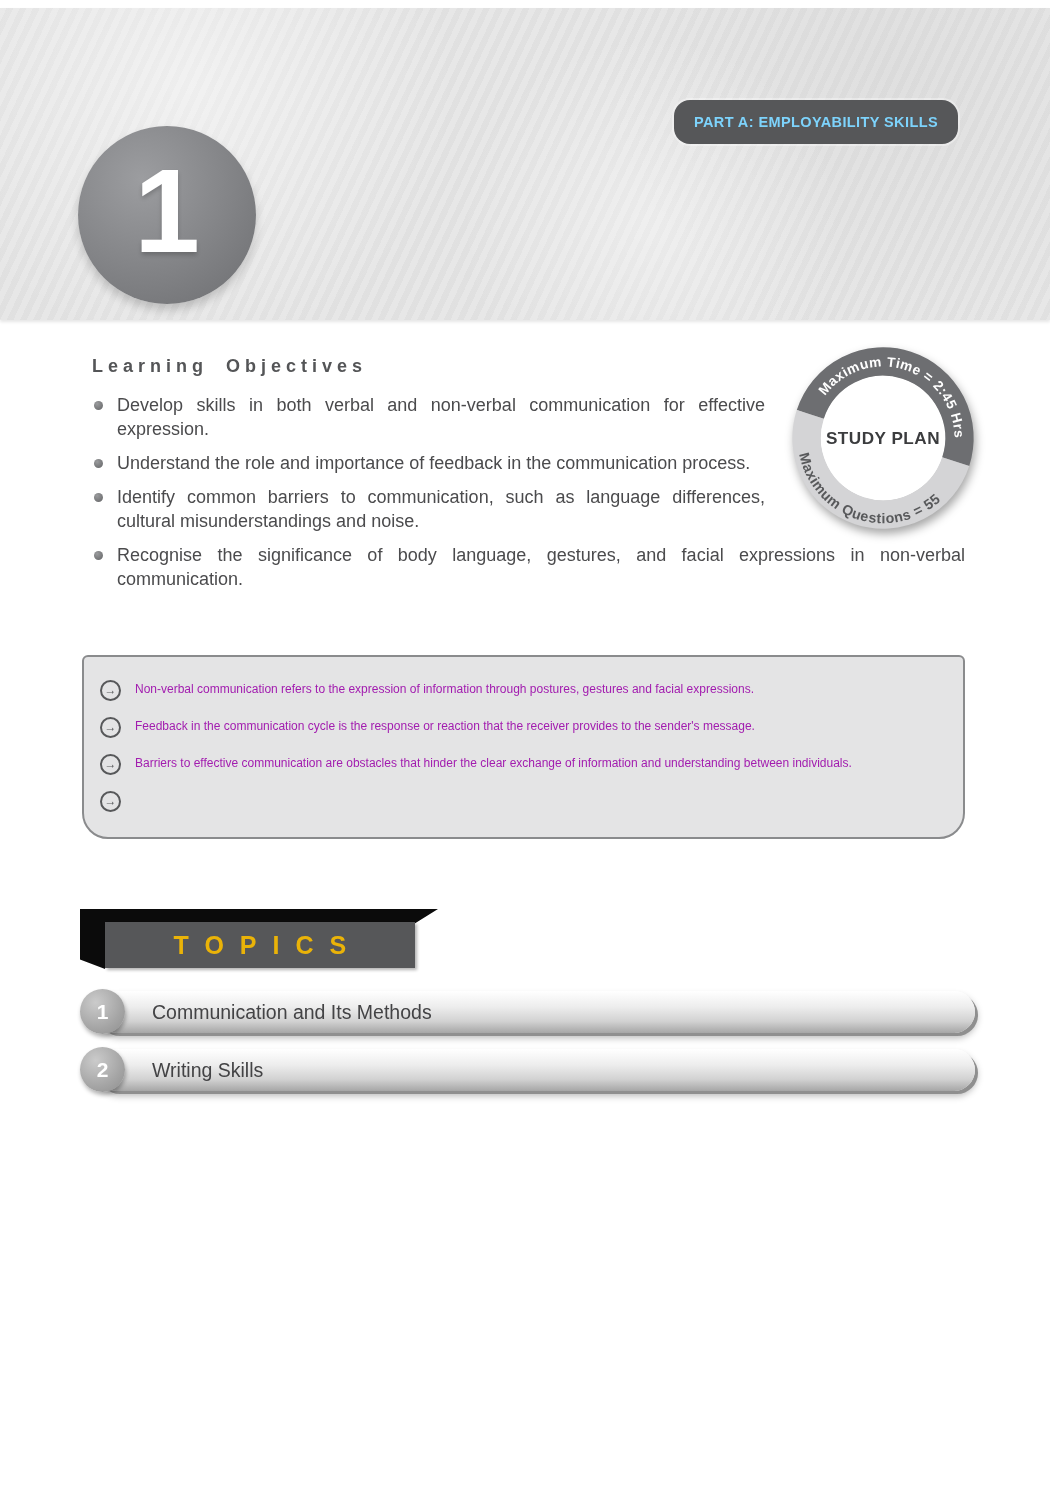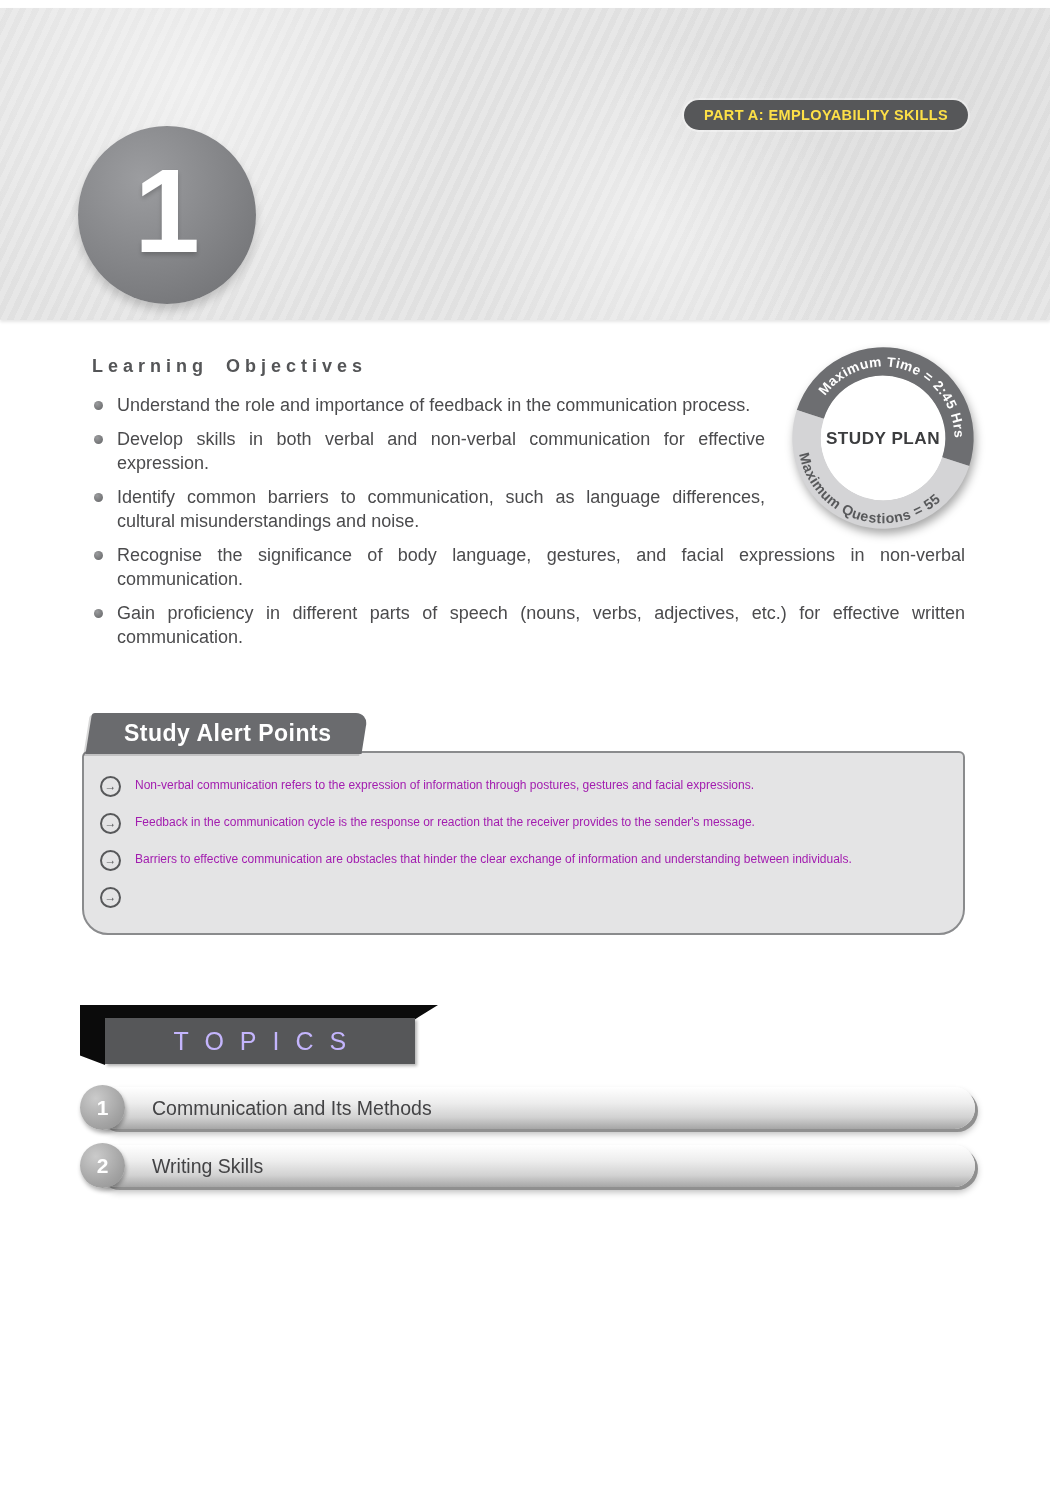--- a/index.html
+++ b/index.html
@@ -17,24 +17,24 @@
     position:absolute;top:8px;left:0;width:1050px;height:312px;
     background-color:#e4e4e4;
     background-image:
       radial-gradient(circle at 18% 25%, rgba(255,255,255,.45), rgba(255,255,255,0) 30%),
       radial-gradient(circle at 62% 70%, rgba(255,255,255,.35), rgba(255,255,255,0) 28%),
       radial-gradient(circle at 85% 20%, rgba(200,200,200,.25), rgba(200,200,200,0) 30%),
       repeating-linear-gradient(115deg, rgba(255,255,255,.12) 0 6px, rgba(0,0,0,.015) 6px 12px);
     box-shadow:0 2px 3px rgba(0,0,0,.10);
   }
   .part-badge{
-    position:absolute;top:92px;right:82px;
-    background:#565759;color:#fde047;
+    position:absolute;top:92px;right:92px;
+    background:#565759;color:#7dd3fc;
     font-weight:bold;font-size:14.5px;letter-spacing:.4px;
-    padding:7px 20px;border-radius:16px;
+    padding:14px 20px;border-radius:16px;
     box-shadow:0 0 0 2px rgba(255,255,255,.35);
   }
   .chapter-circle{
     position:absolute;top:118px;left:78px;
     width:178px;height:178px;border-radius:50%;
     background:radial-gradient(circle at 36% 30%, #9c9da0, #828386 55%, #717275 90%);
     box-shadow:0 6px 10px rgba(0,0,0,.18);
     display:flex;align-items:center;justify-content:center;
   }
   .chapter-circle span{
@@ -108,21 +108,21 @@
     position:absolute;inset:0;background:#0b0b0b;
     clip-path:polygon(0 0,100% 0,93.5% 24%,7% 24%,7% 100%,0 84%);
   }
   .topics-face{
     position:absolute;left:7%;right:6.5%;top:22%;bottom:2%;
     background:#565759;
     display:flex;align-items:center;justify-content:center;
     box-shadow:2px 2px 3px rgba(0,0,0,.3);
   }
   .topics-face span{
-    color:#c4b5fd;font-weight:normal;font-size:25px;
+    color:#eab308;font-weight:bold;font-size:25px;
     letter-spacing:16px;margin-right:-16px;
   }
   .topic-row{position:relative;height:42px;margin:0 0 16px 0;}
   .topic-bar{
     position:absolute;left:16px;right:0;top:0;bottom:0;
     border-radius:21px;
     background:linear-gradient(180deg,#ffffff 0%,#ededed 38%,#d2d2d2 72%,#a6a6a6 100%);
     box-shadow:3px 3px 0 #8f8f8f, 2px 5px 7px rgba(0,0,0,.28);
   }
   .topic-label{
@@ -171,32 +171,28 @@
             <text text-anchor="middle" font-size="14.5" font-weight="bold" fill="#58595b" letter-spacing="0.5" font-family="Liberation Sans, DejaVu Sans, sans-serif">
               <textPath href="#arc-bottom" startOffset="50%">Maximum Questions = 55</textPath>
             </text>
           </g>
           <text x="100" y="106" text-anchor="middle" font-size="17.5" font-weight="bold" fill="#3b3c3e" letter-spacing="0.5" font-family="Liberation Sans, DejaVu Sans, sans-serif">STUDY PLAN</text>
         </svg>
       </div>
 
       <h2>Learning Objectives</h2>
       <ul>
+        <li>Develop skills in both verbal and non-verbal communication for effective expression.</li>
         <li>Understand the role and importance of feedback in the communication process.</li>
-        <li>Develop skills in both verbal and non-verbal communication for effective expression.</li>
         <li>Identify common barriers to communication, such as language differences, cultural misunderstandings and noise.</li>
         <li>Recognise the significance of body language, gestures, and facial expressions in non-verbal communication.</li>
-        <li>Gain proficiency in different parts of speech (nouns, verbs, adjectives, etc.) for effective written communication.</li>
       </ul>
     </section>
 
     <section class="study-alert">
-      <div class="alert-tab">
-        <span>Study Alert Points</span>
-      </div>
       <div class="alert-box">
         <div class="alert-item">
           <span class="alert-bullet">→</span>
           <span class="alert-text">Non-verbal communication refers to the expression of information through postures, gestures and facial expressions.</span>
         </div>
         <div class="alert-item">
           <span class="alert-bullet">→</span>
           <span class="alert-text">Feedback in the communication cycle is the response or reaction that the receiver provides to the sender's message.</span>
         </div>
         <div class="alert-item">

